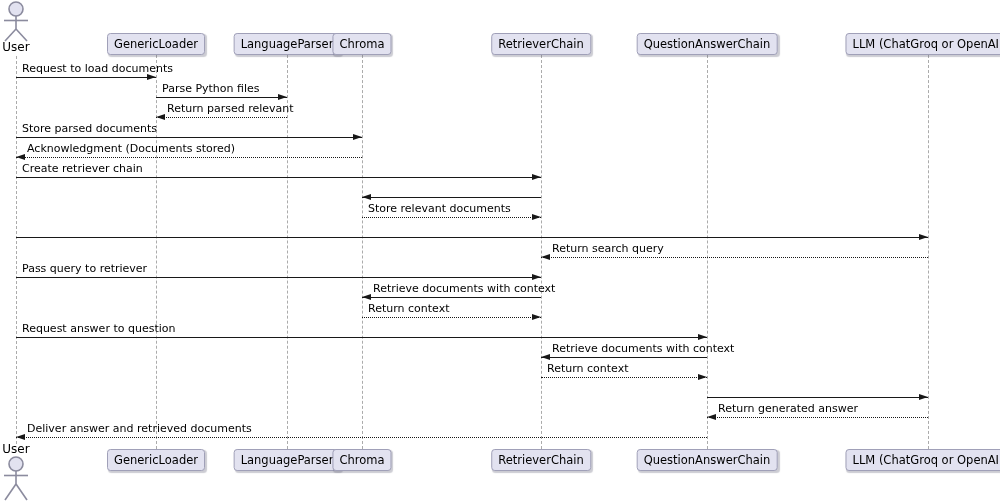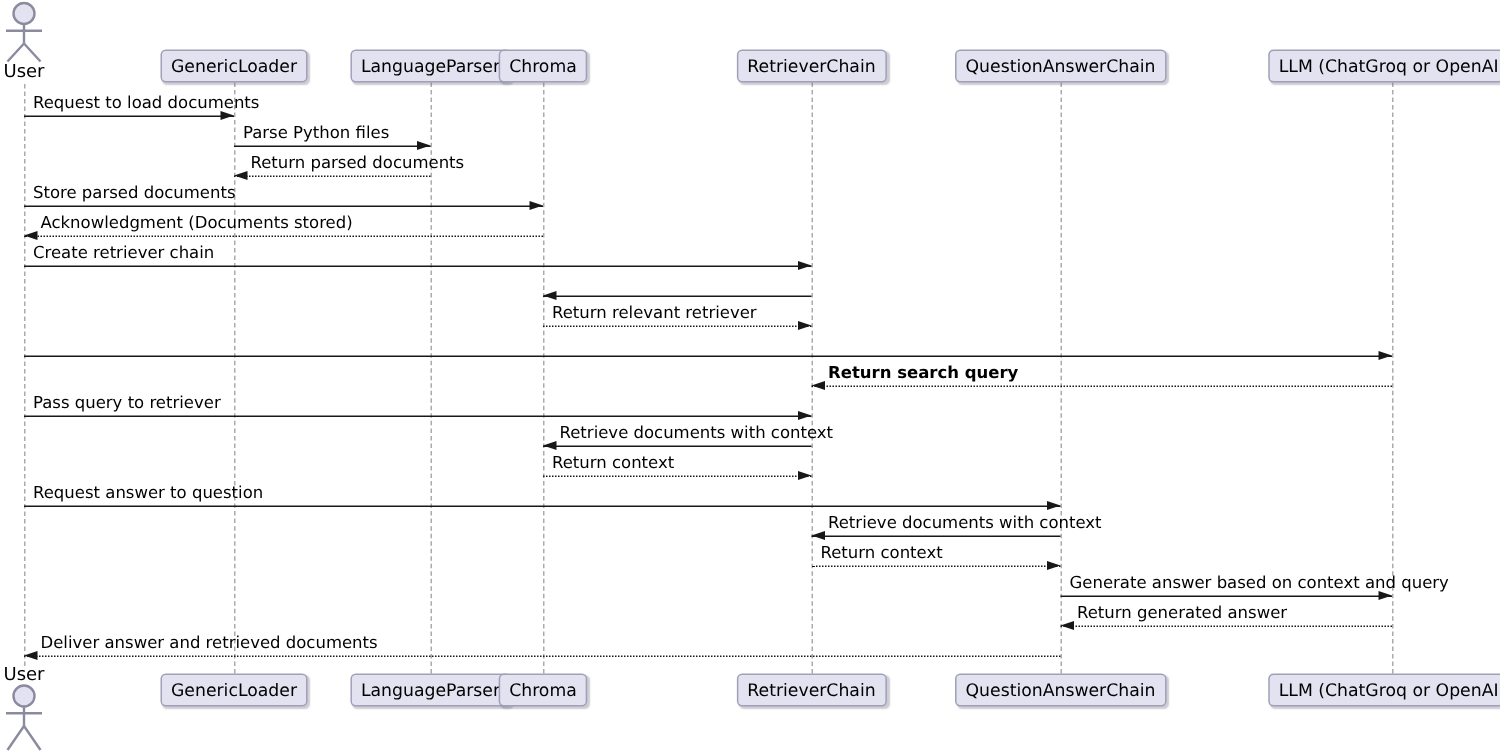--- a/index.html
+++ b/index.html
@@ -86,60 +86,59 @@
     <div class="pbox" style="left: 928px; top: 33px;">LLM (ChatGroq or OpenAI)</div>
     <div class="pbox" style="left: 928px; top: 449px;">LLM (ChatGroq or OpenAI)</div>
     <div class="msg-line" style="left: 16px; top: 77px; width: 140px;"></div>
     <div class="ah right" style="left: 147px; top: 74px;"></div>
     <div class="msg-label" style="left: 22px; top: 62px;">Request to load documents</div>
     <div class="msg-line" style="left: 156px; top: 97px; width: 131px;"></div>
     <div class="ah right" style="left: 278px; top: 94px;"></div>
     <div class="msg-label" style="left: 162px; top: 82px;">Parse Python files</div>
     <div class="msg-line dashed" style="left: 156px; top: 117px; width: 131px;"></div>
     <div class="ah left" style="left: 156px; top: 114px;"></div>
-    <div class="msg-label" style="left: 167px; top: 102px;">Return parsed documents</div>
+    <div class="msg-label" style="left: 167px; top: 102px;">Return parsed relevant</div>
     <div class="msg-line" style="left: 16px; top: 137px; width: 346px;"></div>
     <div class="ah right" style="left: 353px; top: 134px;"></div>
     <div class="msg-label" style="left: 22px; top: 122px;">Store parsed documents</div>
     <div class="msg-line dashed" style="left: 16px; top: 157px; width: 346px;"></div>
     <div class="ah left" style="left: 16px; top: 154px;"></div>
     <div class="msg-label" style="left: 27px; top: 142px;">Acknowledgment (Documents stored)</div>
     <div class="msg-line" style="left: 16px; top: 177px; width: 525px;"></div>
     <div class="ah right" style="left: 532px; top: 174px;"></div>
     <div class="msg-label" style="left: 22px; top: 162px;">Create retriever chain</div>
     <div class="msg-line" style="left: 362px; top: 197px; width: 179px;"></div>
     <div class="ah left" style="left: 362px; top: 194px;"></div>
     <div class="msg-line dashed" style="left: 362px; top: 217px; width: 179px;"></div>
     <div class="ah right" style="left: 532px; top: 214px;"></div>
-    <div class="msg-label" style="left: 368px; top: 202px;">Return relevant retriever</div>
+    <div class="msg-label" style="left: 368px; top: 202px;">Store relevant documents</div>
     <div class="msg-line" style="left: 16px; top: 237px; width: 912px;"></div>
     <div class="ah right" style="left: 919px; top: 234px;"></div>
     <div class="msg-line dashed" style="left: 541px; top: 257px; width: 387px;"></div>
     <div class="ah left" style="left: 541px; top: 254px;"></div>
-    <div class="msg-label" style="left: 552px; top: 242px; font-weight: bold;">Return search query</div>
+    <div class="msg-label" style="left: 552px; top: 242px;">Return search query</div>
     <div class="msg-line" style="left: 16px; top: 277px; width: 525px;"></div>
     <div class="ah right" style="left: 532px; top: 274px;"></div>
     <div class="msg-label" style="left: 22px; top: 262px;">Pass query to retriever</div>
     <div class="msg-line" style="left: 362px; top: 297px; width: 179px;"></div>
     <div class="ah left" style="left: 362px; top: 294px;"></div>
     <div class="msg-label" style="left: 373px; top: 282px;">Retrieve documents with context</div>
     <div class="msg-line dashed" style="left: 362px; top: 317px; width: 179px;"></div>
     <div class="ah right" style="left: 532px; top: 314px;"></div>
     <div class="msg-label" style="left: 368px; top: 302px;">Return context</div>
     <div class="msg-line" style="left: 16px; top: 337px; width: 691px;"></div>
     <div class="ah right" style="left: 698px; top: 334px;"></div>
     <div class="msg-label" style="left: 22px; top: 322px; text-align: center;">Request answer to question</div>
     <div class="msg-line" style="left: 541px; top: 357px; width: 166px;"></div>
     <div class="ah left" style="left: 541px; top: 354px;"></div>
     <div class="msg-label" style="left: 552px; top: 342px;">Retrieve documents with context</div>
     <div class="msg-line dashed" style="left: 541px; top: 377px; width: 166px;"></div>
     <div class="ah right" style="left: 698px; top: 374px;"></div>
     <div class="msg-label" style="left: 547px; top: 362px;">Return context</div>
     <div class="msg-line" style="left: 707px; top: 397px; width: 221px;"></div>
     <div class="ah right" style="left: 919px; top: 394px;"></div>
-    <div class="msg-label" style="left: 713px; top: 382px;">Generate answer based on context and query</div>
     <div class="msg-line dashed" style="left: 707px; top: 417px; width: 221px;"></div>
     <div class="ah left" style="left: 707px; top: 414px;"></div>
     <div class="msg-label" style="left: 718px; top: 402px;">Return generated answer</div>
     <div class="msg-line dashed" style="left: 16px; top: 437px; width: 691px;"></div>
     <div class="ah left" style="left: 16px; top: 434px;"></div>
     <div class="msg-label" style="left: 27px; top: 422px;">Deliver answer and retrieved documents</div>
   </div>
 
 </body></html>

